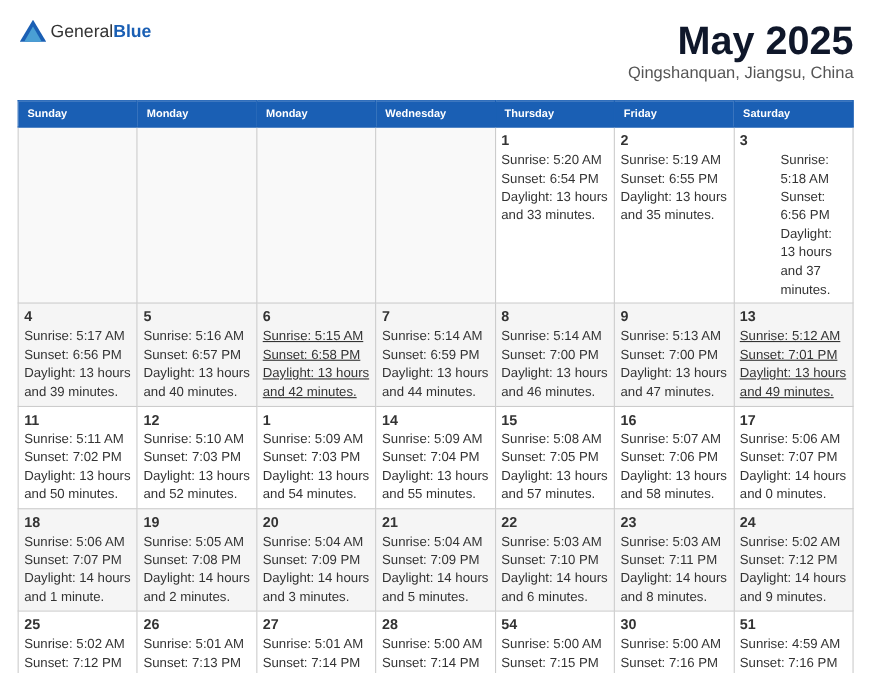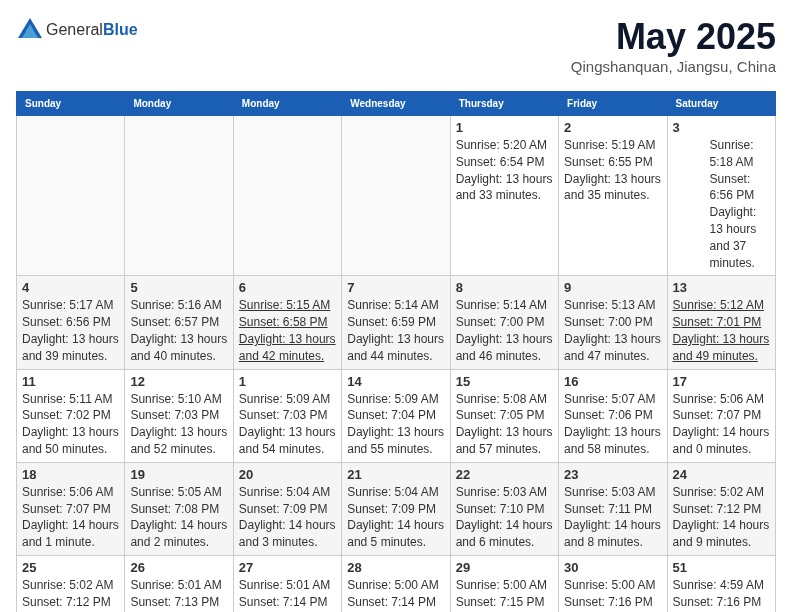--- a/index.html
+++ b/index.html
@@ -317,21 +317,21 @@
 and 12 minutes.</div>
         </td>
         <td>
           <div class="day-number">28</div>
           <div class="day-info" style="white-space: pre-line;">Sunrise: 5:00 AM
 Sunset: 7:14 PM
 Daylight: 14 hours
 and 14 minutes.</div>
         </td>
         <td>
-          <div class="day-number">29</div>
+          <div class="day-number">54</div>
           <div class="day-info" style="white-space: pre-line;">Sunrise: 5:00 AM
 Sunset: 7:15 PM
 Daylight: 14 hours
 and 15 minutes.</div>
         </td>
         <td>
           <div class="day-number">30</div>
           <div class="day-info" style="white-space: pre-line;">Sunrise: 5:00 AM
 Sunset: 7:16 PM
 Daylight: 14 hours

